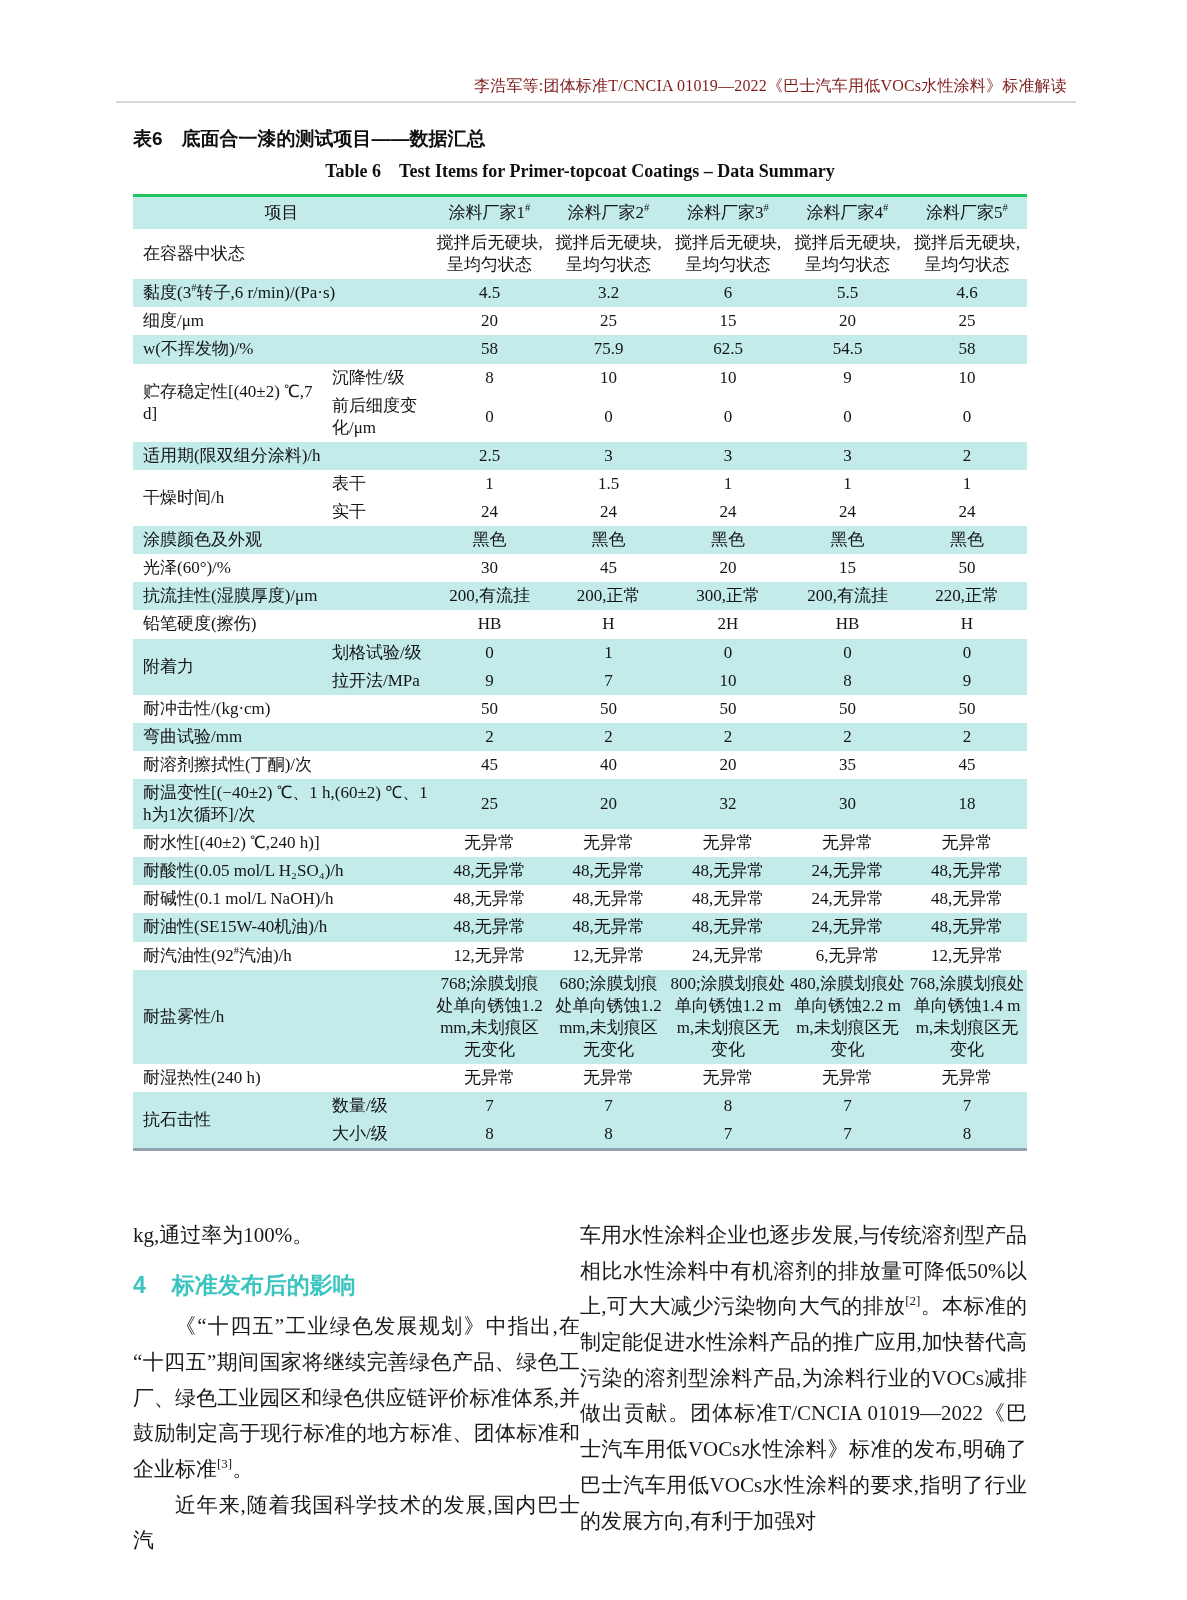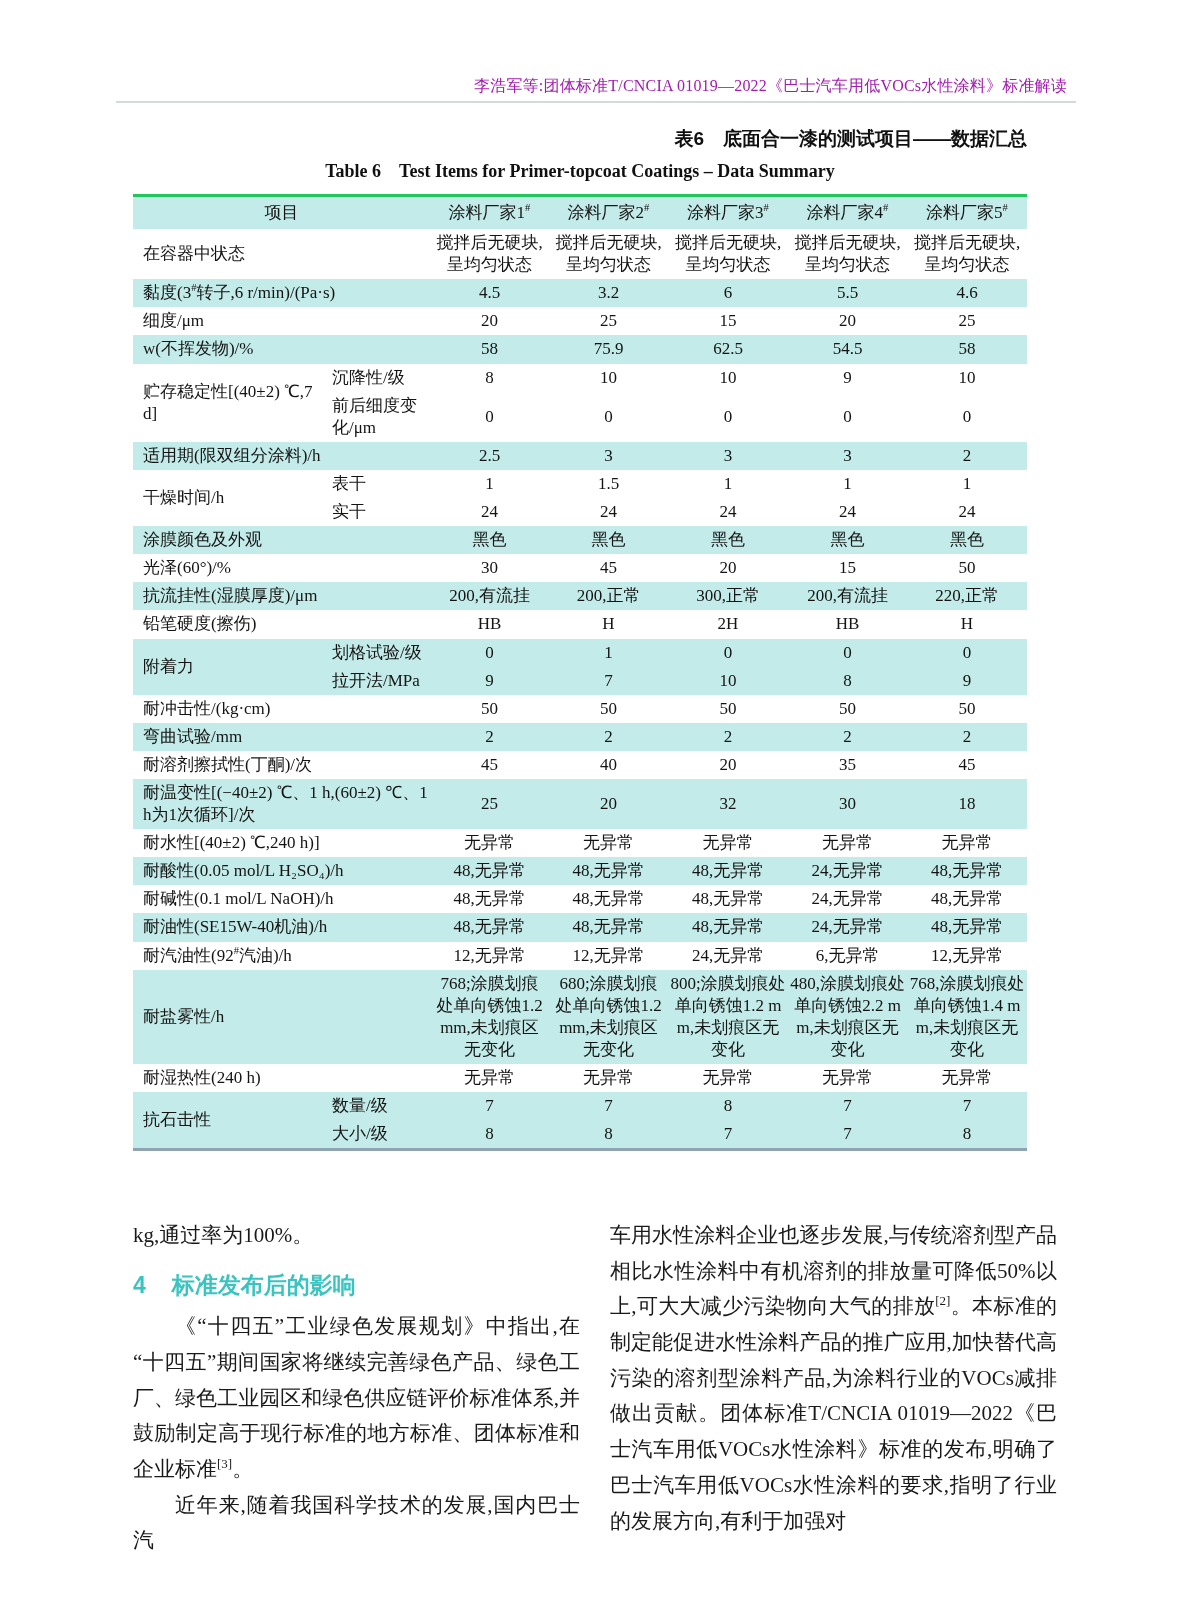--- a/index.html
+++ b/index.html
@@ -1,38 +1,38 @@
 <!DOCTYPE html>
 <html lang="zh"><head>
 <meta charset="utf-8">
 <style>
   html,body{margin:0;padding:0;background:#ffffff;}
   .page{position:relative;width:1187px;height:1600px;background:#fff;overflow:hidden;
         font-family:"Liberation Serif",serif;color:#1a1a1a;}
   
-  .running-head{position:absolute;top:76px;right:120px;font-size:16px;color:#a21caf;
+  .running-head{position:absolute;top:76px;right:120px;font-size:16px;color:#7f1d1d;
         letter-spacing:.2px;}
   .head-rule{position:absolute;top:101px;left:116px;width:960px;border-top:2px solid #d5d9db;}
   
   .table-wrap{position:absolute;top:126px;left:133px;width:894px;}
-  .tbl-title-zh{text-align:right;font-family:"Liberation Sans",sans-serif;font-weight:bold;
+  .tbl-title-zh{text-align:left;font-family:"Liberation Sans",sans-serif;font-weight:bold;
         font-size:19px;color:#101010;}
   .tbl-title-en{text-align:center;font-family:"Liberation Serif",serif;font-weight:bold;
         font-size:18px;color:#101010;margin-top:7px;}
   table{border-collapse:collapse;table-layout:fixed;width:894px;margin-top:11px;
         border-top:3px solid #22c55e;border-bottom:3px solid #8fa3b5;
         font-size:17px;line-height:1.3;color:#141414;}
   tr.shade{background:#c2ebe9;}
   th{font-weight:normal;padding:5px 2px;text-align:center;}
   td{padding:3px 2px;text-align:center;vertical-align:middle;word-break:break-all;}
   td.lab{text-align:left;padding-left:10px;word-break:normal;}
   td.sub{text-align:left;padding-left:2px;word-break:normal;margin-left:7px;}
   sup{font-size:62%;vertical-align:super;line-height:0;}
   
-  .article{position:absolute;top:1218px;left:133px;width:924px;display:flex;gap:30px;}
+  .article{position:absolute;top:1218px;left:133px;width:924px;display:flex;}
   .acol{width:447px;font-size:21px;line-height:1.70;text-align:justify;color:#191919;}
   .acol p{margin:0;}
   .indent{text-indent:2em;}
   .sec-head{font-family:"Liberation Sans",sans-serif;font-weight:bold;font-size:23px;
         color:#3ac4c0;margin:18px 0 10px 0;line-height:1.2;}
   .sec-num{margin-right:26px;}
   
   .footer{position:absolute;top:1492px;right:142px;display:flex;align-items:center;}
   .f-text{text-align:right;margin-right:10px;}
   .f-zh{font-family:"Liberation Sans",sans-serif;font-weight:bold;font-size:20px;color:#49678c;}

